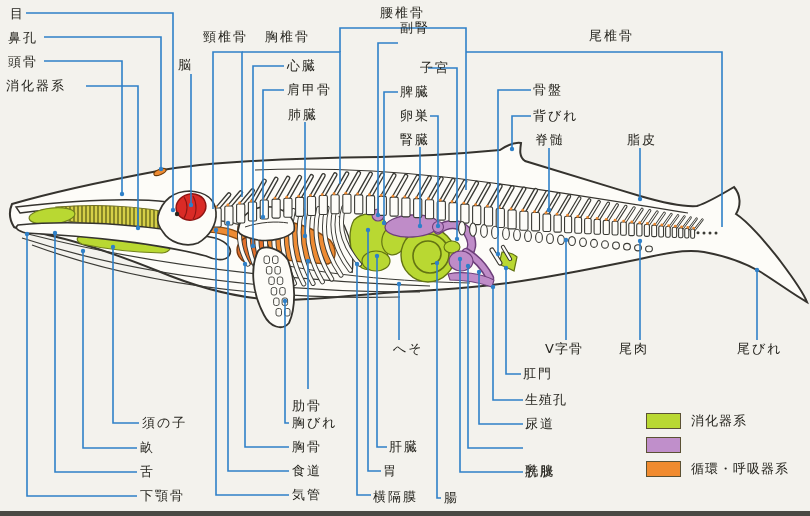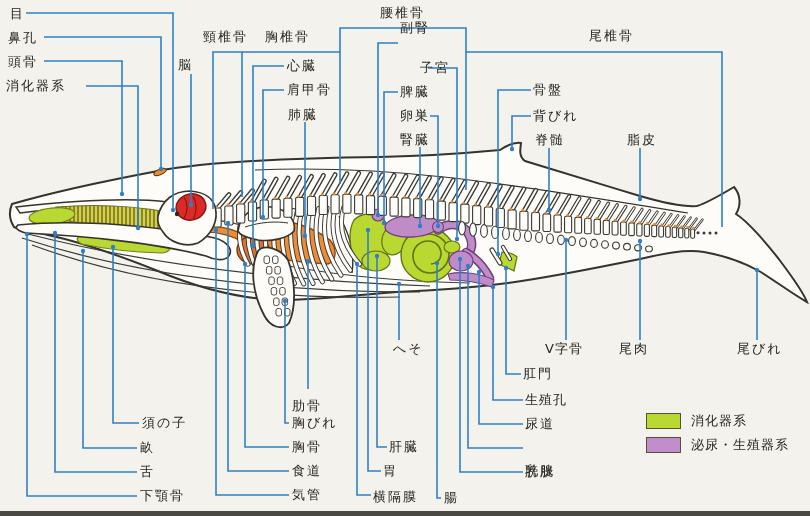--- a/index.html
+++ b/index.html
@@ -499,18 +499,21 @@
 <div class="lbl" style="left:619px;top:342px">尾肉</div>
 <div class="lbl" style="left:737px;top:342px">尾びれ</div>
 
 <div id="legend">
   <div class="leg-row">
     <div class="leg-swatch" style="background: rgb(185, 216, 50);"></div>
     <span class="leg-label">消化器系</span>
   </div>
   <div class="leg-row">
     <div class="leg-swatch" style="background: rgb(192, 143, 203);"></div>
-    <span class="leg-label">泌尿・生殖器系</span>
+  </div>
+  <div class="leg-row">
+    <div class="leg-swatch" style="background: rgb(240, 139, 47);"></div>
+    <span class="leg-label">循環・呼吸器系</span>
   </div>
 </div>
 
 <div id="bottom-edge"></div>
 </div>
 
 </body></html>

